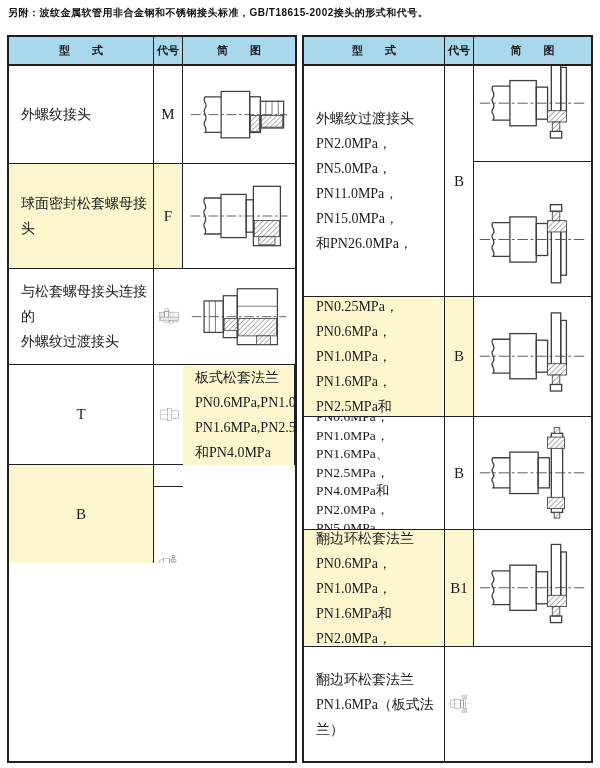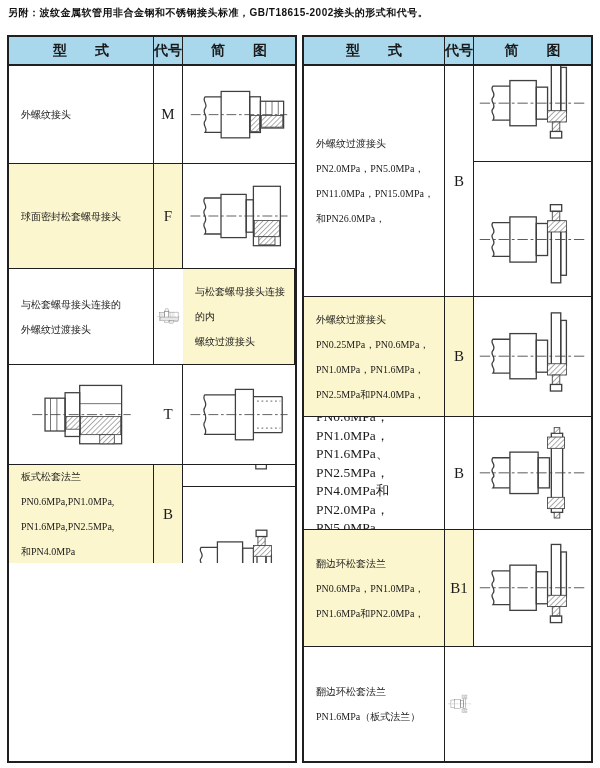--- a/index.html
+++ b/index.html
@@ -13,23 +13,23 @@
        grid-template-columns:145px 29px auto;
        grid-template-rows:29px 98px 105px 96px 100px 98px auto;}
   .tbl-right{left:302px;width:291px;height:728px;
        grid-template-columns:141px 29px auto;
        grid-template-rows:29px 231px 120px 113px 117px auto;}
   .cell{box-sizing:border-box;border-right:1px solid var(--table-border,#1f1f1f);
         border-bottom:1px solid var(--table-border,#1f1f1f);
         display:flex;align-items:center;justify-content:center;overflow:hidden;}
   .lastcol{border-right:none;}
   .lastrow{border-bottom:none;}
-  .hdr{background:var(--header-bg,#a9d8ec);font-weight:bold;font-size:14px;border-bottom-width:2px;}
+  .hdr{background:var(--header-bg,#a9d8ec);font-weight:bold;font-size:11px;border-bottom-width:2px;}
   .hl{background:var(--row-highlight,#fbf6cd);}
-  .type{justify-content:flex-start;padding:4px 6px 4px 12px;font-size:10px;
+  .type{justify-content:flex-start;padding:4px 6px 4px 12px;font-size:14px;
         line-height:25px;white-space:pre-line;text-align:left;}
   .type.tight{line-height:18.5px;font-size:13.5px;}
   .code{font-size:15px;}
   .diag{padding:2px;}
   .diag svg{width:100%;height:96%;}
   .diag-split{flex-direction:column;align-items:stretch;padding:0;}
   .sub{box-sizing:border-box;display:flex;align-items:center;justify-content:center;padding:2px;}
   .sub+.sub{border-top:1px solid var(--table-border,#1f1f1f);flex:1;}
   .sub svg{width:100%;height:94%;}
   .defs{position:absolute;width:0;height:0;overflow:hidden;}
@@ -176,22 +176,20 @@
     </div>
 
     <div class="cell type">与松套螺母接头连接的
 外螺纹过渡接头</div>
     <div class="cell diag lastcol">
       <svg>
           <use href="#d-mm"></use>
         </svg>
     </div>
 
-    <div class="cell type hl">与松套螺母接头连接的内
-螺纹过渡接头</div>
     <div class="cell diag lastcol">
       <svg>
           <use href="#d-mf"></use>
         </svg>
     </div>
 
     <div class="cell code">T</div>
     <div class="cell diag lastcol">
       <svg>
           <use href="#d-t"></use>

